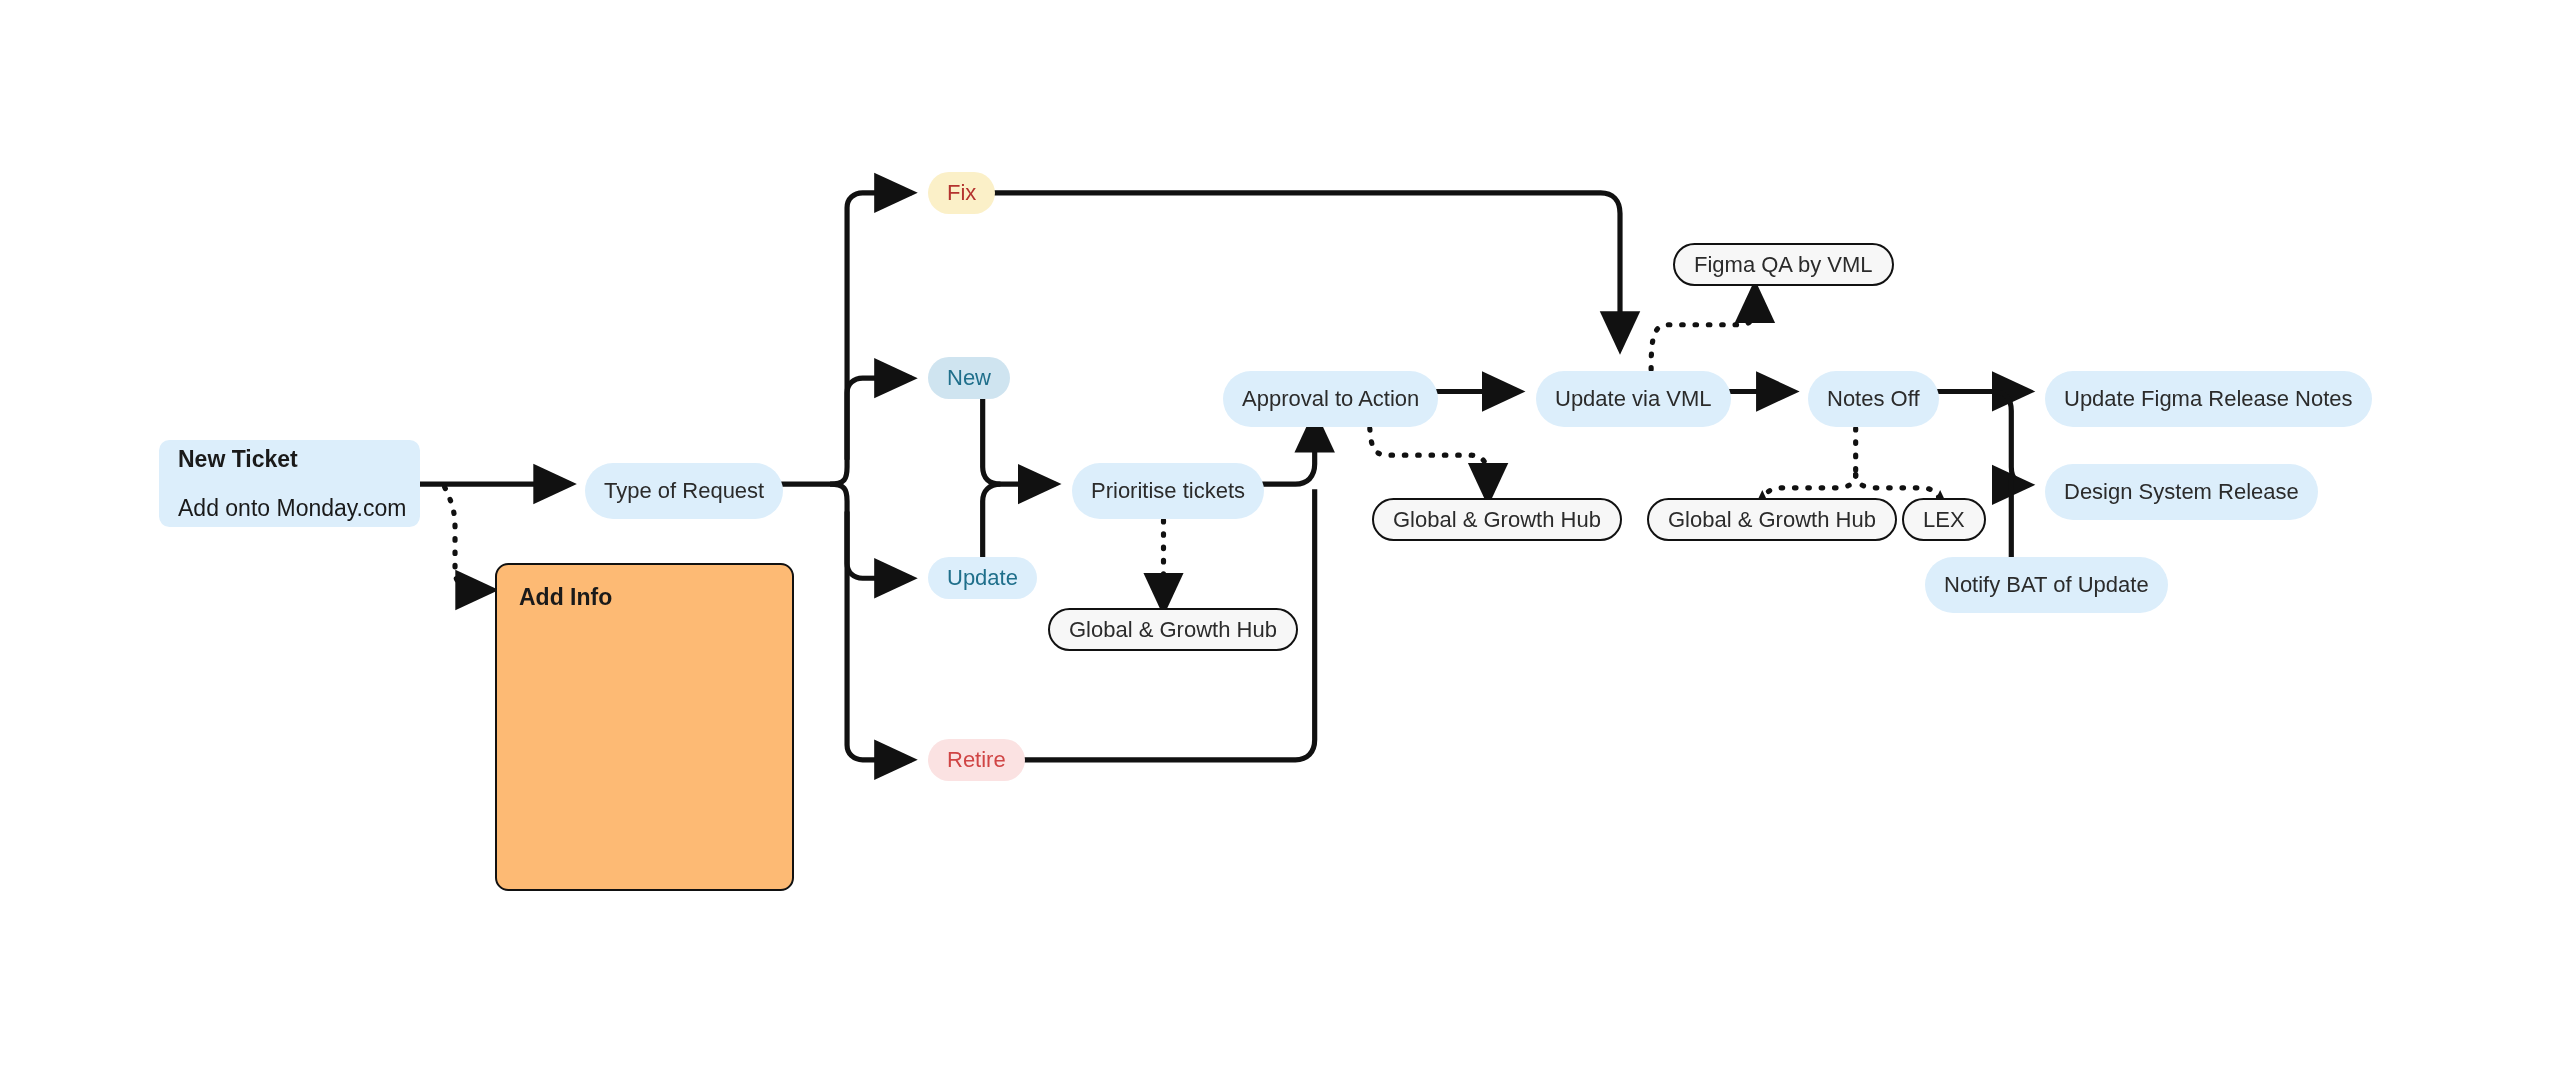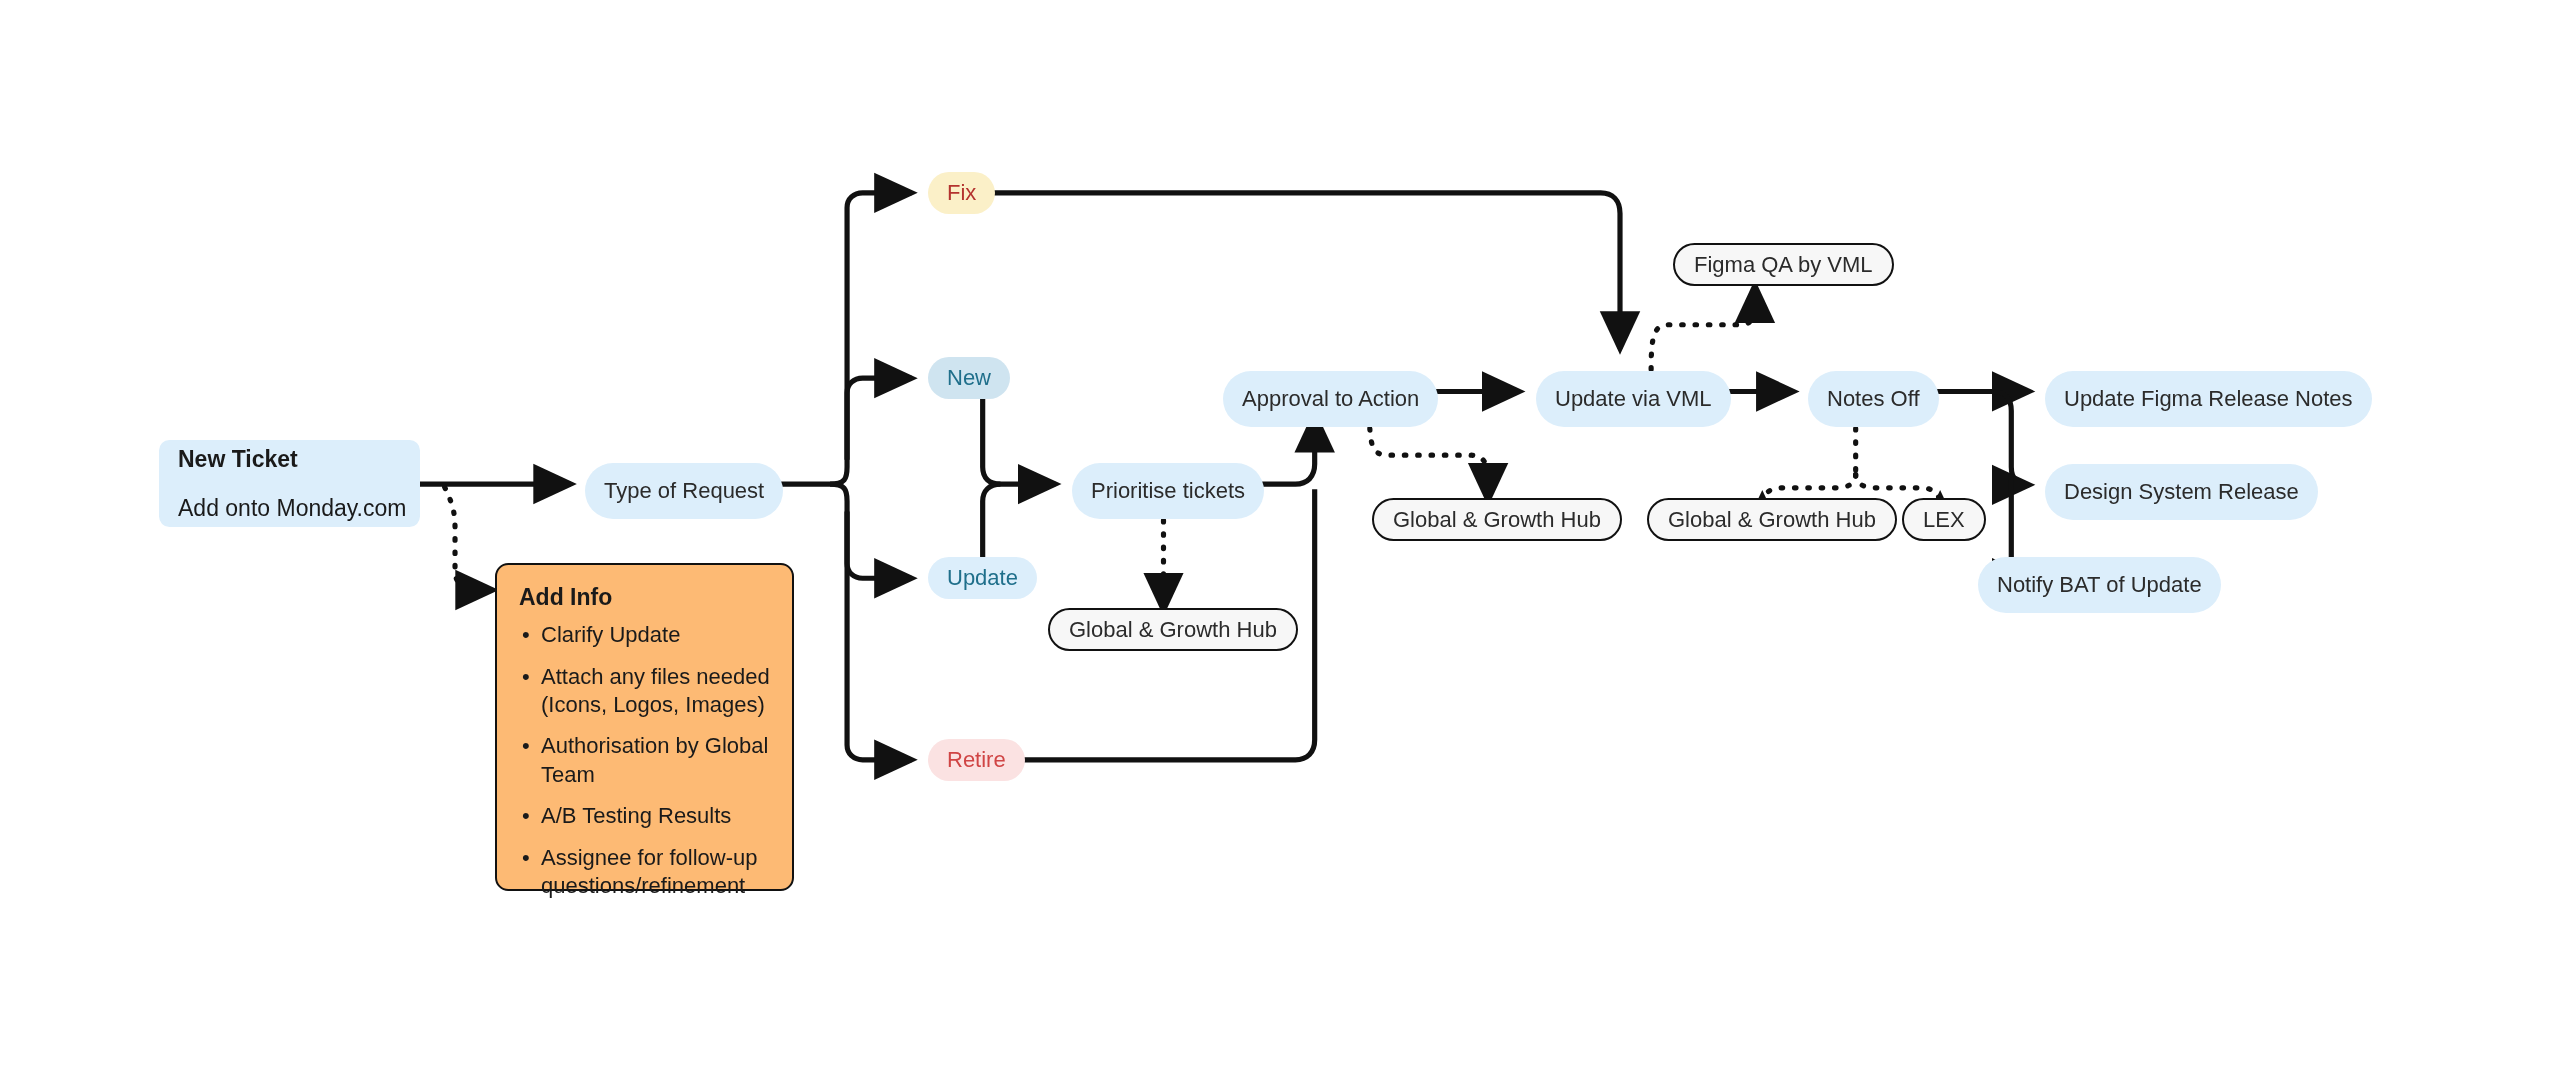--- a/index.html
+++ b/index.html
@@ -201,27 +201,20 @@
     <div class="line1">New Ticket</div>
     <div class="line2">Add onto Monday.com</div>
   </div>
 
   <div class="node pill" style="left:585px; top:463px;">
     <span>Type of Request</span>
   </div>
 
   <div class="node panel" style="left:495px; top:563px; width:299px; height:328px;">
     <div class="panel-title">Add Info</div>
-    <ul>
-      <li>Clarify Update</li>
-      <li>Attach any files needed (Icons, Logos, Images)</li>
-      <li>Authorisation by Global Team</li>
-      <li>A/B Testing Results</li>
-      <li>Assignee for follow-up questions/refinement</li>
-    </ul>
   </div>
 
   <div class="node chip chip-fix" style="left:928px; top:172px;">
     <span>Fix</span>
   </div>
 
   <div class="node chip chip-new" style="left:928px; top:357px;">
     <span>New</span>
   </div>
 
@@ -270,18 +263,18 @@
   </div>
 
   <div class="node pill" style="left:2045px; top:371px;">
     <span>Update Figma Release Notes</span>
   </div>
 
   <div class="node pill" style="left:2045px; top:464px;">
     <span>Design System Release</span>
   </div>
 
-  <div class="node pill" style="left:1978px; top:557px;">
+  <div class="node pill" style="left:1925px; top:557px;">
     <span>Notify BAT of Update</span>
   </div>
 
 </div>
 
 
 </body></html>

